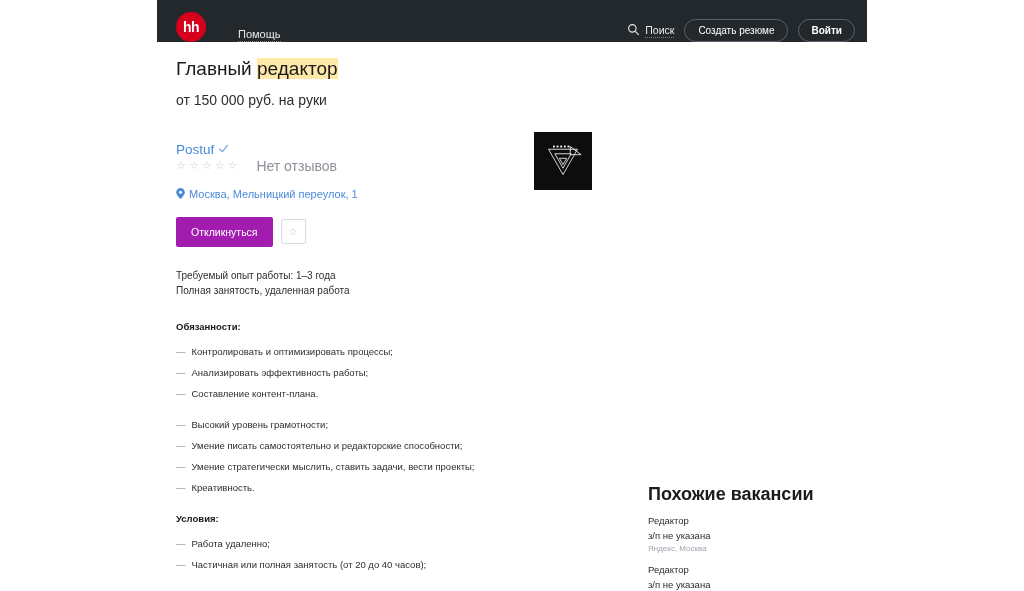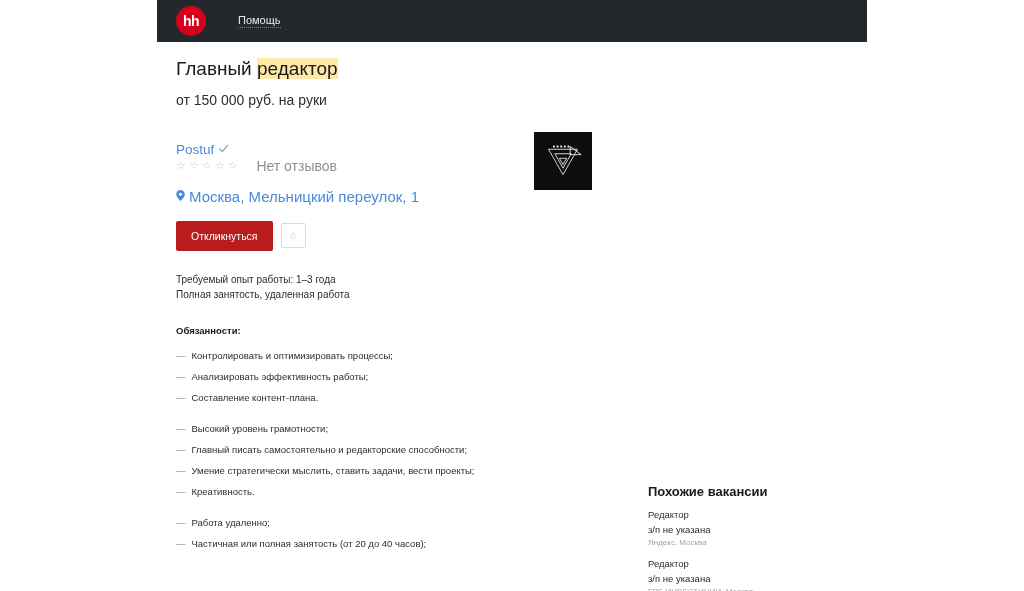--- a/index.html
+++ b/index.html
@@ -10,21 +10,21 @@
     font-family: "Liberation Sans", sans-serif;
     overflow: hidden;
   }
   .page { position: relative; width: 1024px; height: 591px; background: #fff; }
 
   
   .header {
     position: absolute;
     left: 157px; top: 0; width: 710px; height: 42px;
     background: #23282d;
-    display: flex; align-items: center;
+    display: flex; align-items: flex-end;
   }
   .hh-logo {
     width: 30px; height: 30px; border-radius: 50%;
     background: #d6001c;
     margin-left: 19px;
     display: flex; align-items: center; justify-content: center;
     color: #ffffff; font-size: 14px; font-weight: bold;
     letter-spacing: -0.5px;
   }
   .nav-help {
@@ -72,25 +72,25 @@
   }
   .verified { color: #6f9fd8; font-size: 11px; }
 
   .rating-row { display: flex; align-items: center; gap: 5px; margin-bottom: 14px; }
   .stars { display: flex; gap: 3px; }
   .star { color: #cdd2d8; font-size: 11px; line-height: 1; }
   .no-reviews { font-size: 14px; color: #8c9199; margin-left: 14px; text-align: right; }
 
   .location { display: flex; align-items: center; gap: 4px; margin-bottom: 16px; }
   .pin { color: #4a8adb; font-size: 10px; line-height: 1; }
-  .location-text { font-size: 15px; color: #4a8adb; cursor: pointer; }
+  .location-text { font-size: 11px; color: #4a8adb; cursor: pointer; }
 
   .action-row { display: flex; align-items: center; gap: 8px; margin-bottom: 21px; }
   .btn-apply {
-    background: #b91c1c; color: #fff; border: none;
+    background: #a21caf; color: #fff; border: none;
     padding: 9px 15px; font-size: 10.5px; border-radius: 2px;
     cursor: pointer; font-family: "Liberation Sans", sans-serif;
   }
   .btn-fav {
     width: 25px; height: 25px; border: 1px solid #d8dce0;
     background: #fff; border-radius: 2px; cursor: pointer;
     display: flex; align-items: center; justify-content: center;
     color: #b9bec5; font-size: 10px;
   }
 
@@ -110,37 +110,50 @@
   
   .company-logo {
     position: absolute; left: 534px; top: 132px;
     width: 58px; height: 58px; background: #0d0d0d;
     display: flex; align-items: center; justify-content: center;
   }
 
   
   .sidebar { position: absolute; left: 648px; top: 484px; width: 200px; }
   .sidebar-title {
-    font-size: 13px; font-weight: bold; color: #1a1a1a;
+    font-size: 18px; font-weight: bold; color: #1a1a1a;
     margin: 0 0 10px 0;
   }
   .side-job { margin-bottom: 11px; }
   .side-job .j-title { font-size: 9.5px; color: #2d2d2d; margin-bottom: 4px; cursor: pointer; }
   .side-job .j-salary { font-size: 9.5px; color: #2d2d2d; margin-bottom: 3px; }
   .side-job .j-company { font-size: 8px; color: #a0a5ad; }
 </style>
 </head>
 <body>
 
 <div class="page">
 
   <div class="header">
     <div class="hh-logo">hh</div>
     <div class="nav-help">Помощь</div>
 
+    <div class="header-right">
+      <div class="search-btn">
+        <span>
+          <svg width="13" height="13" viewBox="0 0 16 16" fill="none" stroke="#e8e8e8" stroke-width="1.4">
+            <circle cx="6.6" cy="6.6" r="4.6"></circle>
+              <line x1="10.2" y1="10.2" x2="14.5" y2="14.5"></line>
+          </svg>
+        </span>
+        <span class="lbl">Поиск</span>
+      </div>
+      <button class="btn-outline">Создать резюме</button>
+      <button class="btn-outline login">Войти</button>
+    </div>
   </div>
 
   <div class="company-logo">
     <svg width="40" height="38" viewBox="0 0 44 42">
       <g stroke="#ffffff" stroke-width="0.9" fill="none">
         <path d="M6 8 L38 8 L22 36 Z"></path>
         <path d="M13 13 L31 13 L22 29 Z"></path>
         <path d="M18 18 L26 18 L22 25 Z"></path>
         <path d="M30 5 L42 14 L30 14 Z"></path>
       </g>
@@ -225,35 +238,36 @@
 
     
     <div>
       <ul class="bullets">
         <li>
           <span class="dash">—</span>
           <span>Высокий уровень грамотности;</span>
           </li>
         <li>
           <span class="dash">—</span>
-          <span>Главный писать самостоятельно и редакторские способности;</span>
+          <span>Умение писать самостоятельно и редакторские способности;</span>
           </li>
         <li>
           <span class="dash">—</span>
           <span>Умение стратегически мыслить, ставить задачи, вести проекты;</span>
           </li>
         <li>
           <span class="dash">—</span>
           <span>Креативность.</span>
           </li>
       </ul>
     </div>
 
     
     <div>
+      <div class="sec-title">Условия:</div>
       <ul class="bullets">
         <li>
           <span class="dash">—</span>
           <span>Работа удаленно;</span>
           </li>
         <li>
           <span class="dash">—</span>
           <span>Частичная или полная занятость (от 20 до 40 часов);</span>
           </li>
 

